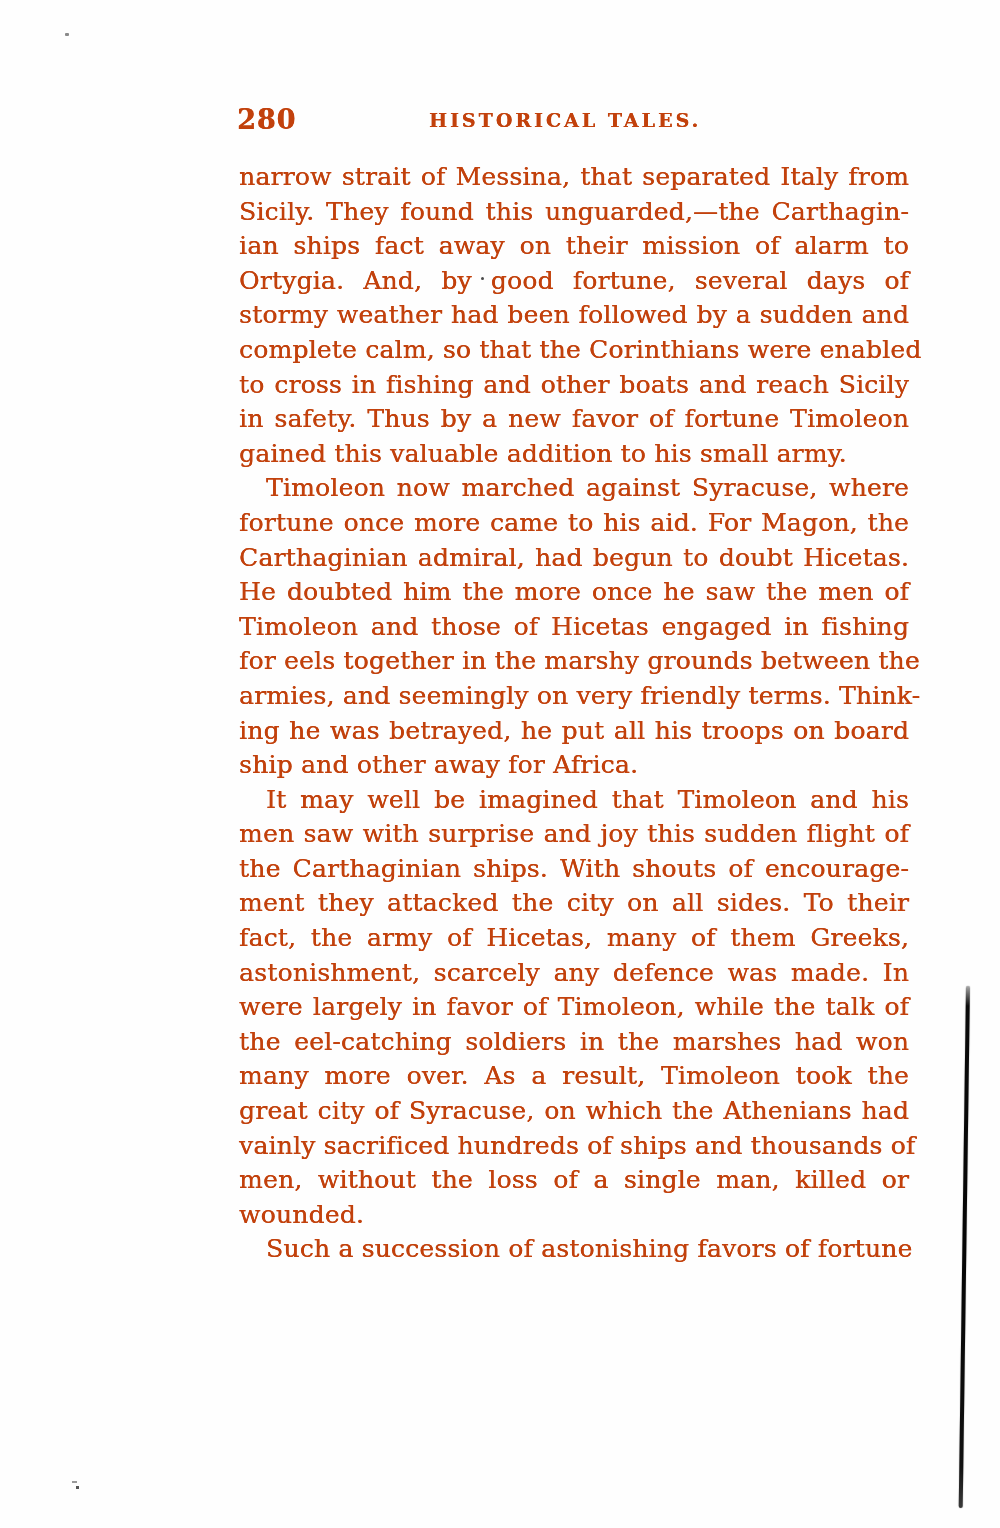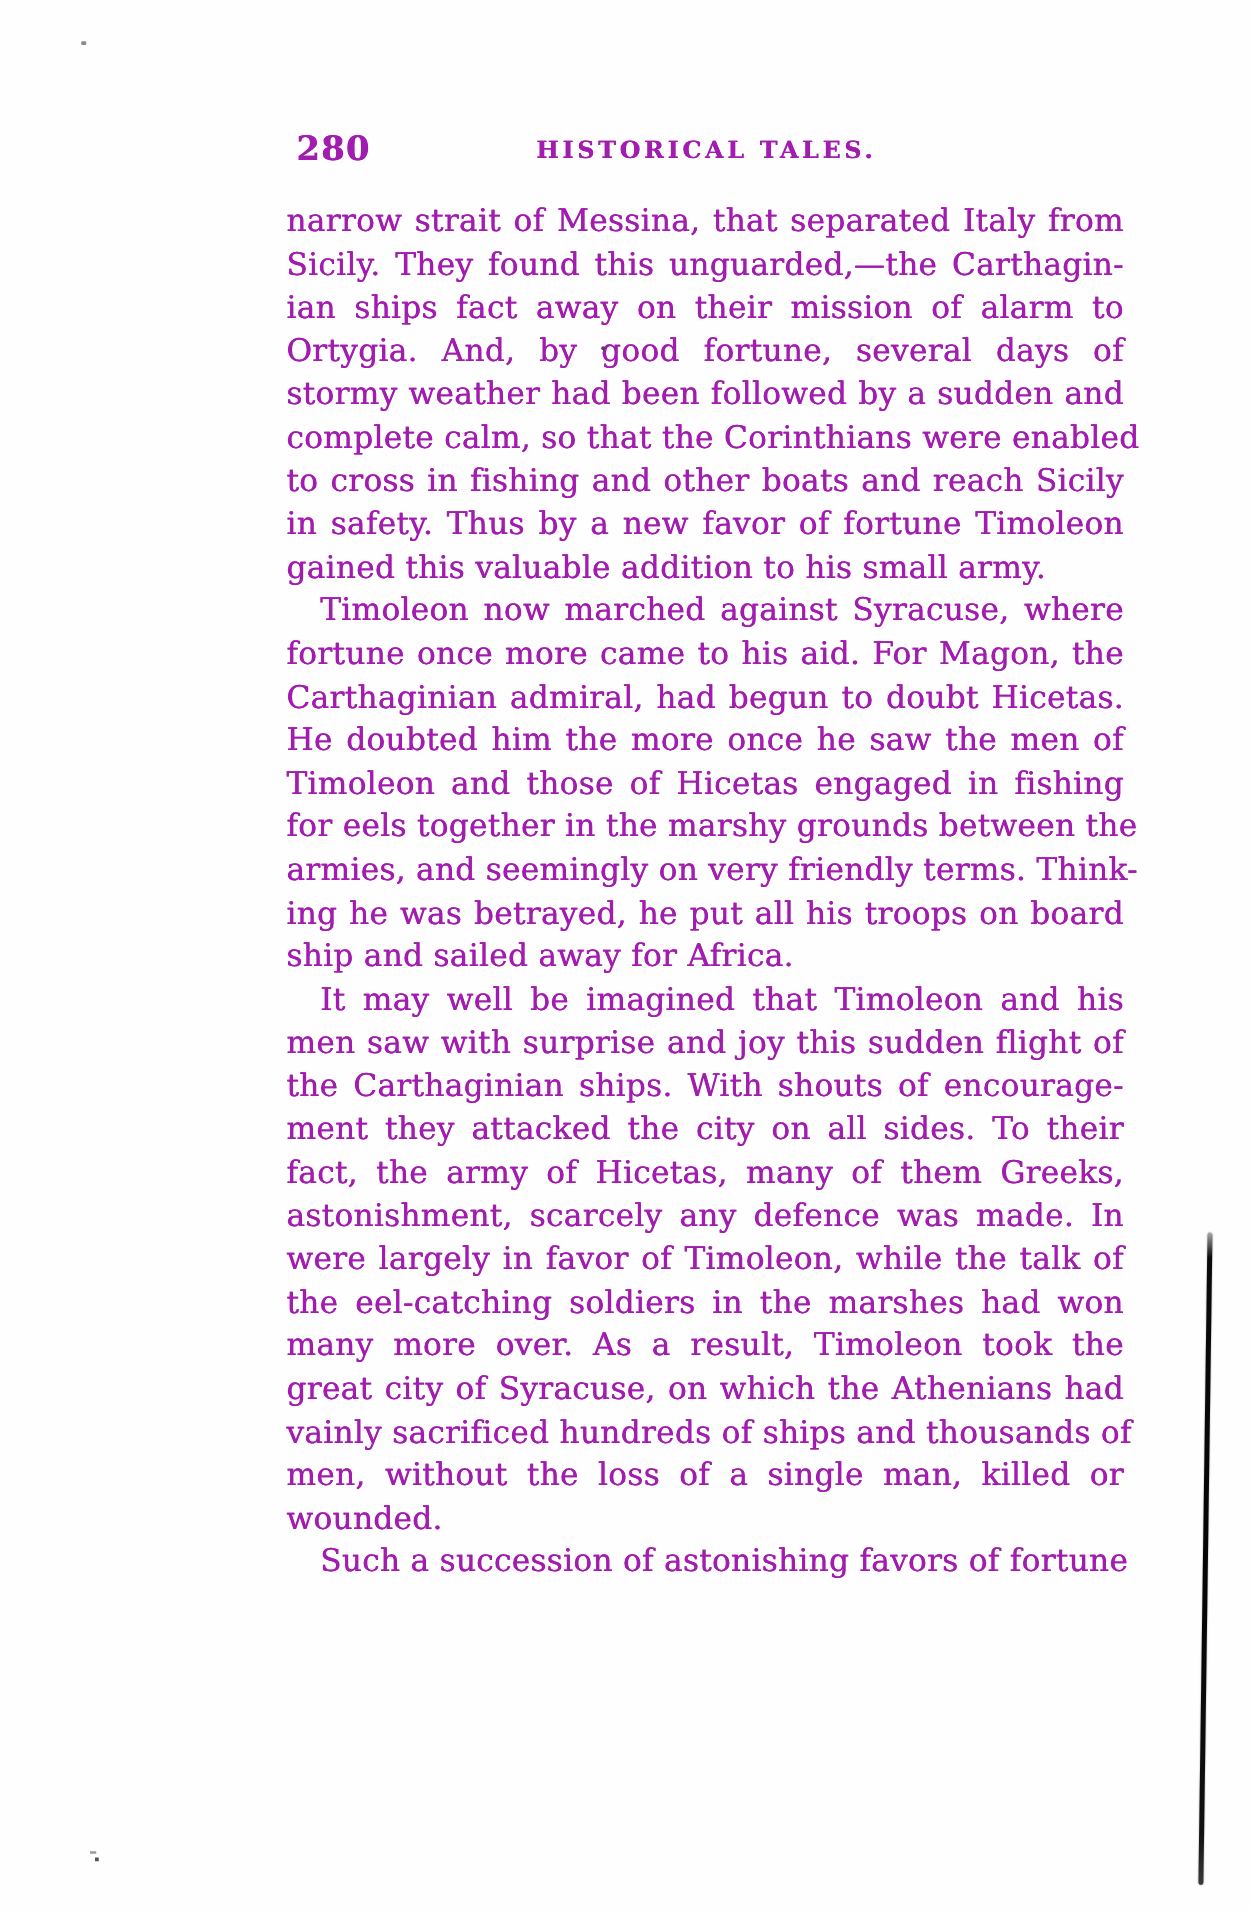--- a/index.html
+++ b/index.html
@@ -7,21 +7,21 @@
     padding: 0;
     background: #ffffff;
   }
   #page {
     position: relative;
     width: 1000px;
     height: 1528px;
     background: #fefefe;
     overflow: hidden;
     font-family: "DejaVu Serif", "Liberation Serif", serif;
-    color: #a21caf;
+    color: #c2410c;
   }
   
   #running-head {
     position: absolute;
     left: 229px;
     top: 104px;
     width: 672px;
     height: 36px;
   }
   #page-number {
@@ -40,21 +40,21 @@
     top: 5px;
     text-align: center;
     font-size: 19px;
     font-weight: bold;
     letter-spacing: 3px;
     text-shadow: 0.3px 0 0 currentColor;
   }
   
   #text-block {
     position: absolute;
-    left: 229px;
+    left: 239px;
     top: 160px;
     width: 670px;
     font-size: 25px;
     text-shadow: 0.35px 0 0 currentColor;
   }
   .line {
     height: 34.6px;
     line-height: 34.6px;
     text-align: justify;
     text-align-last: justify;
@@ -122,21 +122,21 @@
       <div class="line">in safety.  Thus by a new favor of fortune Timoleon</div>
       <div class="line last">gained this valuable addition to his small army.</div>
       <div class="line indent">Timoleon now marched against Syracuse, where</div>
       <div class="line">fortune once more came to his aid.  For Magon, the</div>
       <div class="line">Carthaginian admiral, had begun to doubt Hicetas.</div>
       <div class="line">He doubted him the more once he saw the men of</div>
       <div class="line">Timoleon and those of Hicetas engaged in fishing</div>
       <div class="line">for eels together in the marshy grounds between the</div>
       <div class="line">armies, and seemingly on very friendly terms.  Think-</div>
       <div class="line">ing he was betrayed, he put all his troops on board</div>
-      <div class="line last">ship and sailed away for Africa.</div>
+      <div class="line last">ship and other away for Africa.</div>
       <div class="line indent">It may well be imagined that Timoleon and his</div>
       <div class="line">men saw with surprise and joy this sudden flight of</div>
       <div class="line">the Carthaginian ships.  With shouts of encourage-</div>
       <div class="line">ment they attacked the city on all sides.  To their</div>
       <div class="line">fact, the army of Hicetas, many of them Greeks,</div>
       <div class="line">astonishment, scarcely any defence was made.  In</div>
       <div class="line">were largely in favor of Timoleon, while the talk of</div>
       <div class="line">the eel-catching soldiers in the marshes had won</div>
       <div class="line">many more over.  As a result, Timoleon took the</div>
       <div class="line">great city of Syracuse, on which the Athenians had</div>

